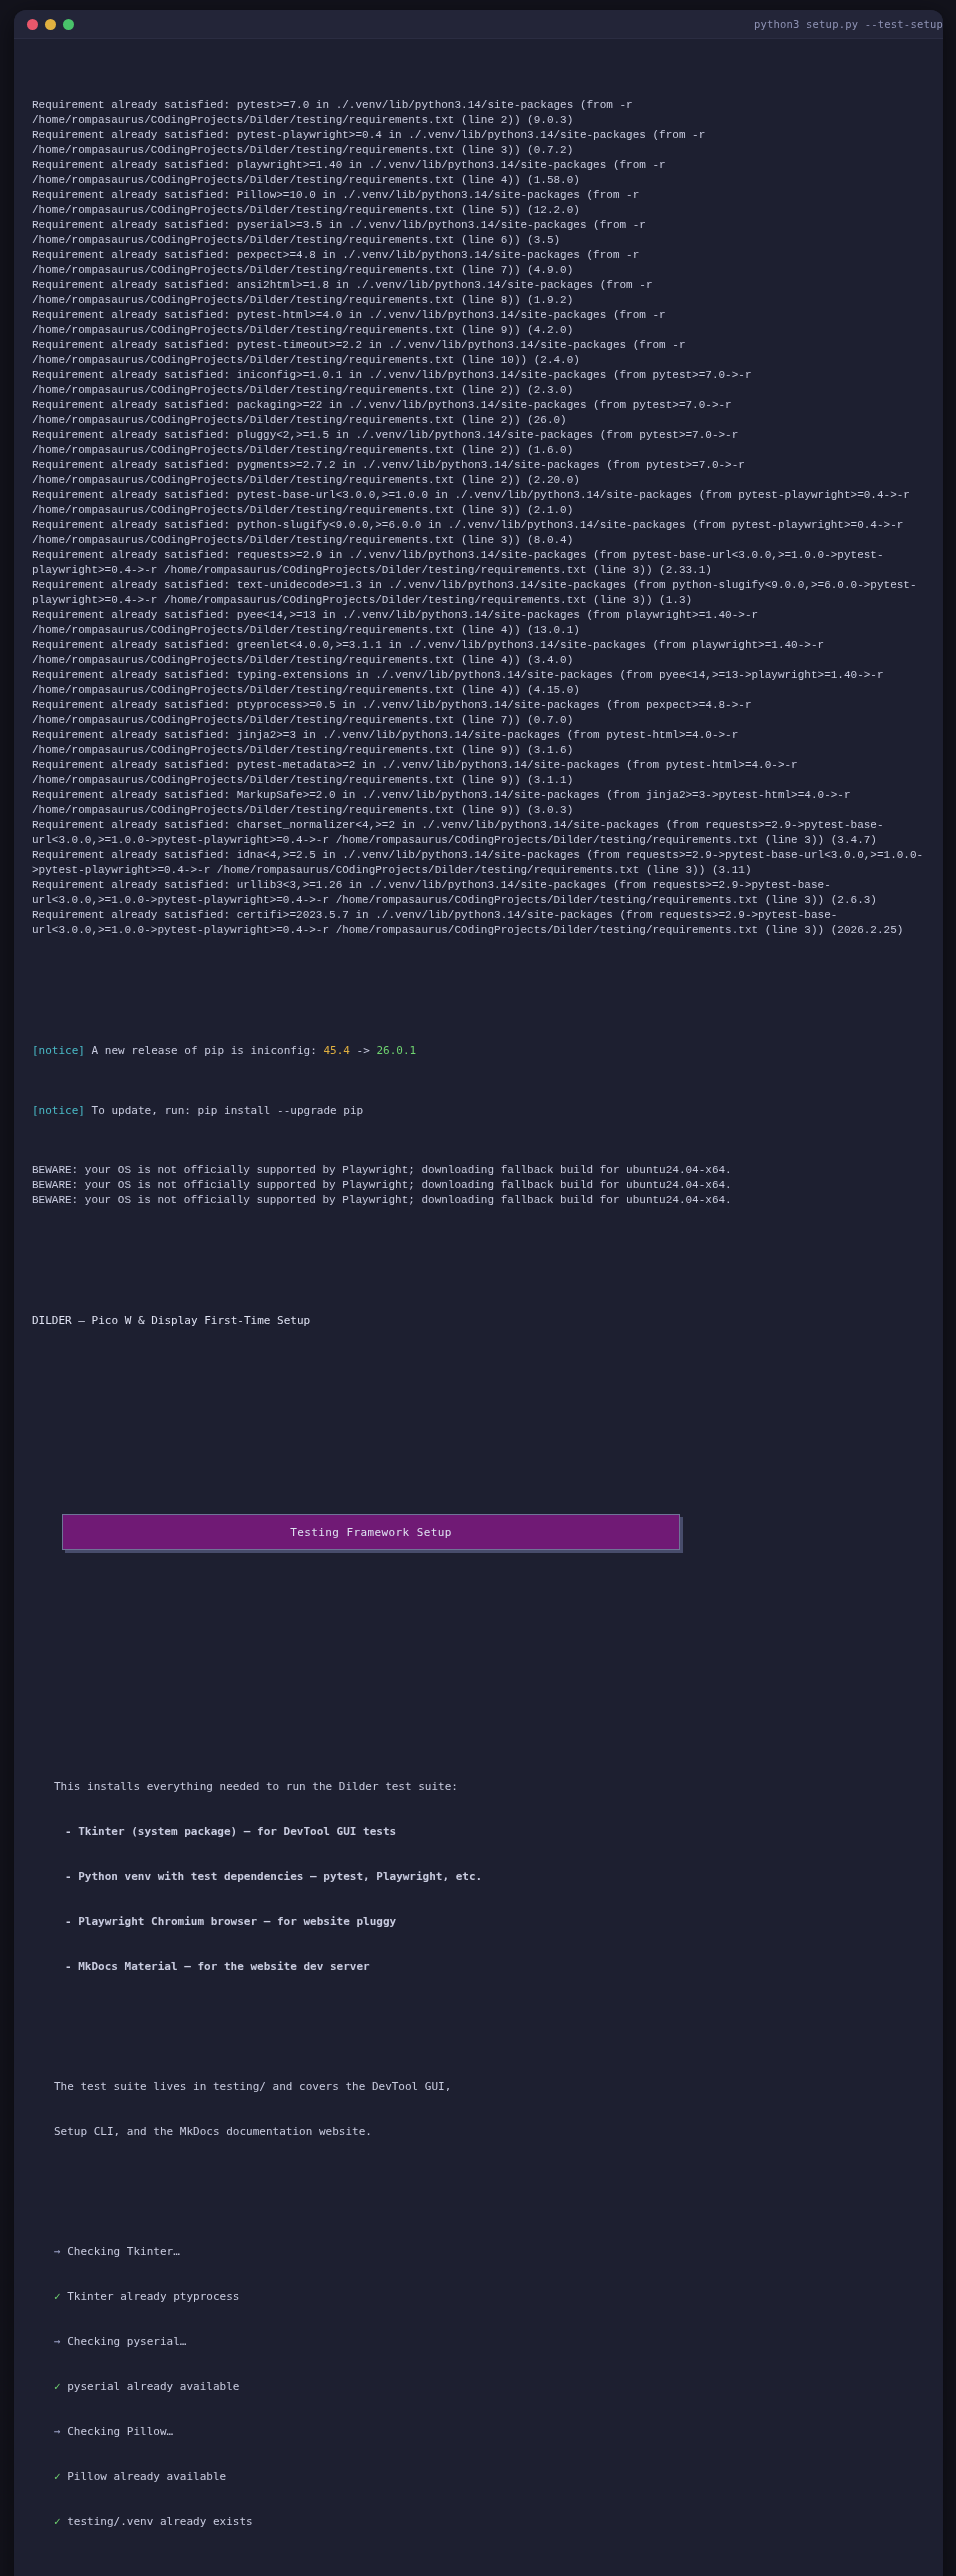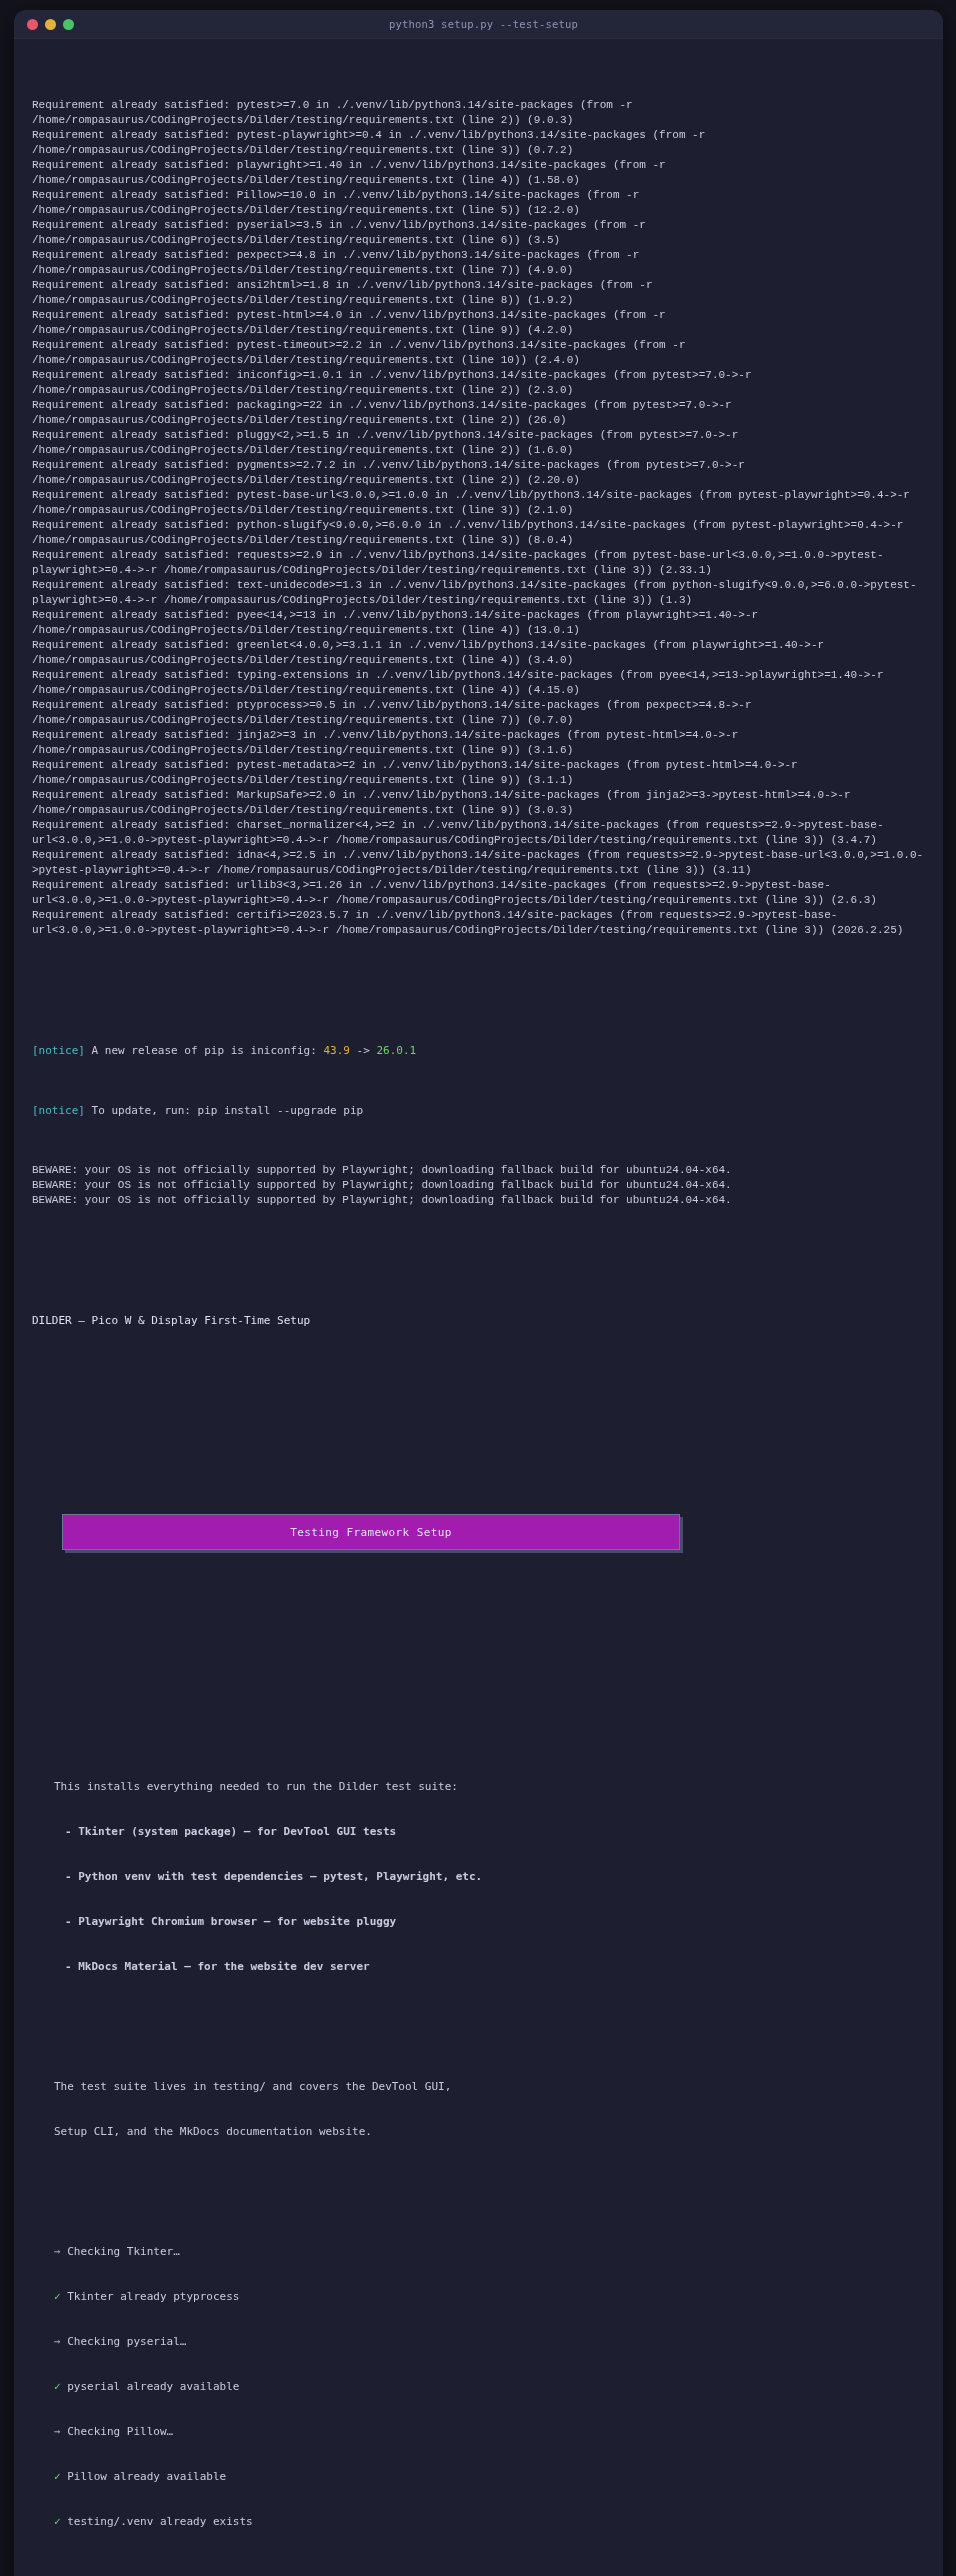--- a/index.html
+++ b/index.html
@@ -42,21 +42,21 @@
     border-radius: 50%;
     display: block;
   }
   .light.red { background: #e9576b; }
   .light.yellow { background: #e0b040; }
   .light.green { background: #49c36a; }
   .title-text {
     position: absolute;
     left: 10px;
     right: 0;
-    text-align: center;
+    text-align: right;
     font-size: 10.5px;
     color: #8f93b5;
     font-family: "DejaVu Sans Mono", monospace;
     letter-spacing: 0.2px;
   }
   .term {
     padding: 14px 18px 22px 18px;
     font-size: 11px;
     line-height: 15px;
     color: #c9cce0;
@@ -84,21 +84,21 @@
   .box {
     border: 1px solid #6f7496;
     height: 34px;
     display: flex;
     align-items: center;
     justify-content: center;
     color: #dfe2f2;
     font-size: 11px;
     letter-spacing: 0.4px;
     box-shadow: 3px 3px 0 0 #474c6b;
-    background: #a21caf;
+    background: #701a75;
   }
   .indent1 { padding-left: 22px; }
   .indent2 { padding-left: 33px; font-weight: bold; }
   .check { color: #6fd36f; }
   .arrowg { color: #9aa0c6; }
 </style>
 </head>
 <body>
 
 <div class="window">
@@ -138,21 +138,21 @@
 Requirement already satisfied: jinja2&gt;=3 in ./.venv/lib/python3.14/site-packages (from pytest-html&gt;=4.0-&gt;-r /home/rompasaurus/COdingProjects/Dilder/testing/requirements.txt (line 9)) (3.1.6)
 Requirement already satisfied: pytest-metadata&gt;=2 in ./.venv/lib/python3.14/site-packages (from pytest-html&gt;=4.0-&gt;-r /home/rompasaurus/COdingProjects/Dilder/testing/requirements.txt (line 9)) (3.1.1)
 Requirement already satisfied: MarkupSafe&gt;=2.0 in ./.venv/lib/python3.14/site-packages (from jinja2&gt;=3-&gt;pytest-html&gt;=4.0-&gt;-r /home/rompasaurus/COdingProjects/Dilder/testing/requirements.txt (line 9)) (3.0.3)
 Requirement already satisfied: charset_normalizer&lt;4,&gt;=2 in ./.venv/lib/python3.14/site-packages (from requests&gt;=2.9-&gt;pytest-base-url&lt;3.0.0,&gt;=1.0.0-&gt;pytest-playwright&gt;=0.4-&gt;-r /home/rompasaurus/COdingProjects/Dilder/testing/requirements.txt (line 3)) (3.4.7)
 Requirement already satisfied: idna&lt;4,&gt;=2.5 in ./.venv/lib/python3.14/site-packages (from requests&gt;=2.9-&gt;pytest-base-url&lt;3.0.0,&gt;=1.0.0-&gt;pytest-playwright&gt;=0.4-&gt;-r /home/rompasaurus/COdingProjects/Dilder/testing/requirements.txt (line 3)) (3.11)
 Requirement already satisfied: urllib3&lt;3,&gt;=1.26 in ./.venv/lib/python3.14/site-packages (from requests&gt;=2.9-&gt;pytest-base-url&lt;3.0.0,&gt;=1.0.0-&gt;pytest-playwright&gt;=0.4-&gt;-r /home/rompasaurus/COdingProjects/Dilder/testing/requirements.txt (line 3)) (2.6.3)
 Requirement already satisfied: certifi&gt;=2023.5.7 in ./.venv/lib/python3.14/site-packages (from requests&gt;=2.9-&gt;pytest-base-url&lt;3.0.0,&gt;=1.0.0-&gt;pytest-playwright&gt;=0.4-&gt;-r /home/rompasaurus/COdingProjects/Dilder/testing/requirements.txt (line 3)) (2026.2.25)</div>
 
     <div class="blank"></div>
 
-    <div class="notice-line"><span class="k-notice">[notice]</span><span> A new release of pip is iniconfig: </span><span class="k-ver-old">43.9</span><span> -&gt; </span><span class="k-ver-new">26.0.1</span></div>
+    <div class="notice-line"><span class="k-notice">[notice]</span><span> A new release of pip is iniconfig: </span><span class="k-ver-old">45.4</span><span> -&gt; </span><span class="k-ver-new">26.0.1</span></div>
 
     <div class="notice-line"><span class="k-notice">[notice]</span><span> To update, run: pip install --upgrade pip</span></div>
 
     <div class="block k-beware">BEWARE: your OS is not officially supported by Playwright; downloading fallback build for ubuntu24.04-x64.
 BEWARE: your OS is not officially supported by Playwright; downloading fallback build for ubuntu24.04-x64.
 BEWARE: your OS is not officially supported by Playwright; downloading fallback build for ubuntu24.04-x64.</div>
 
     <div class="blank"></div>
 
     <div class="heading">DILDER — Pico W &amp; Display First-Time Setup</div>

